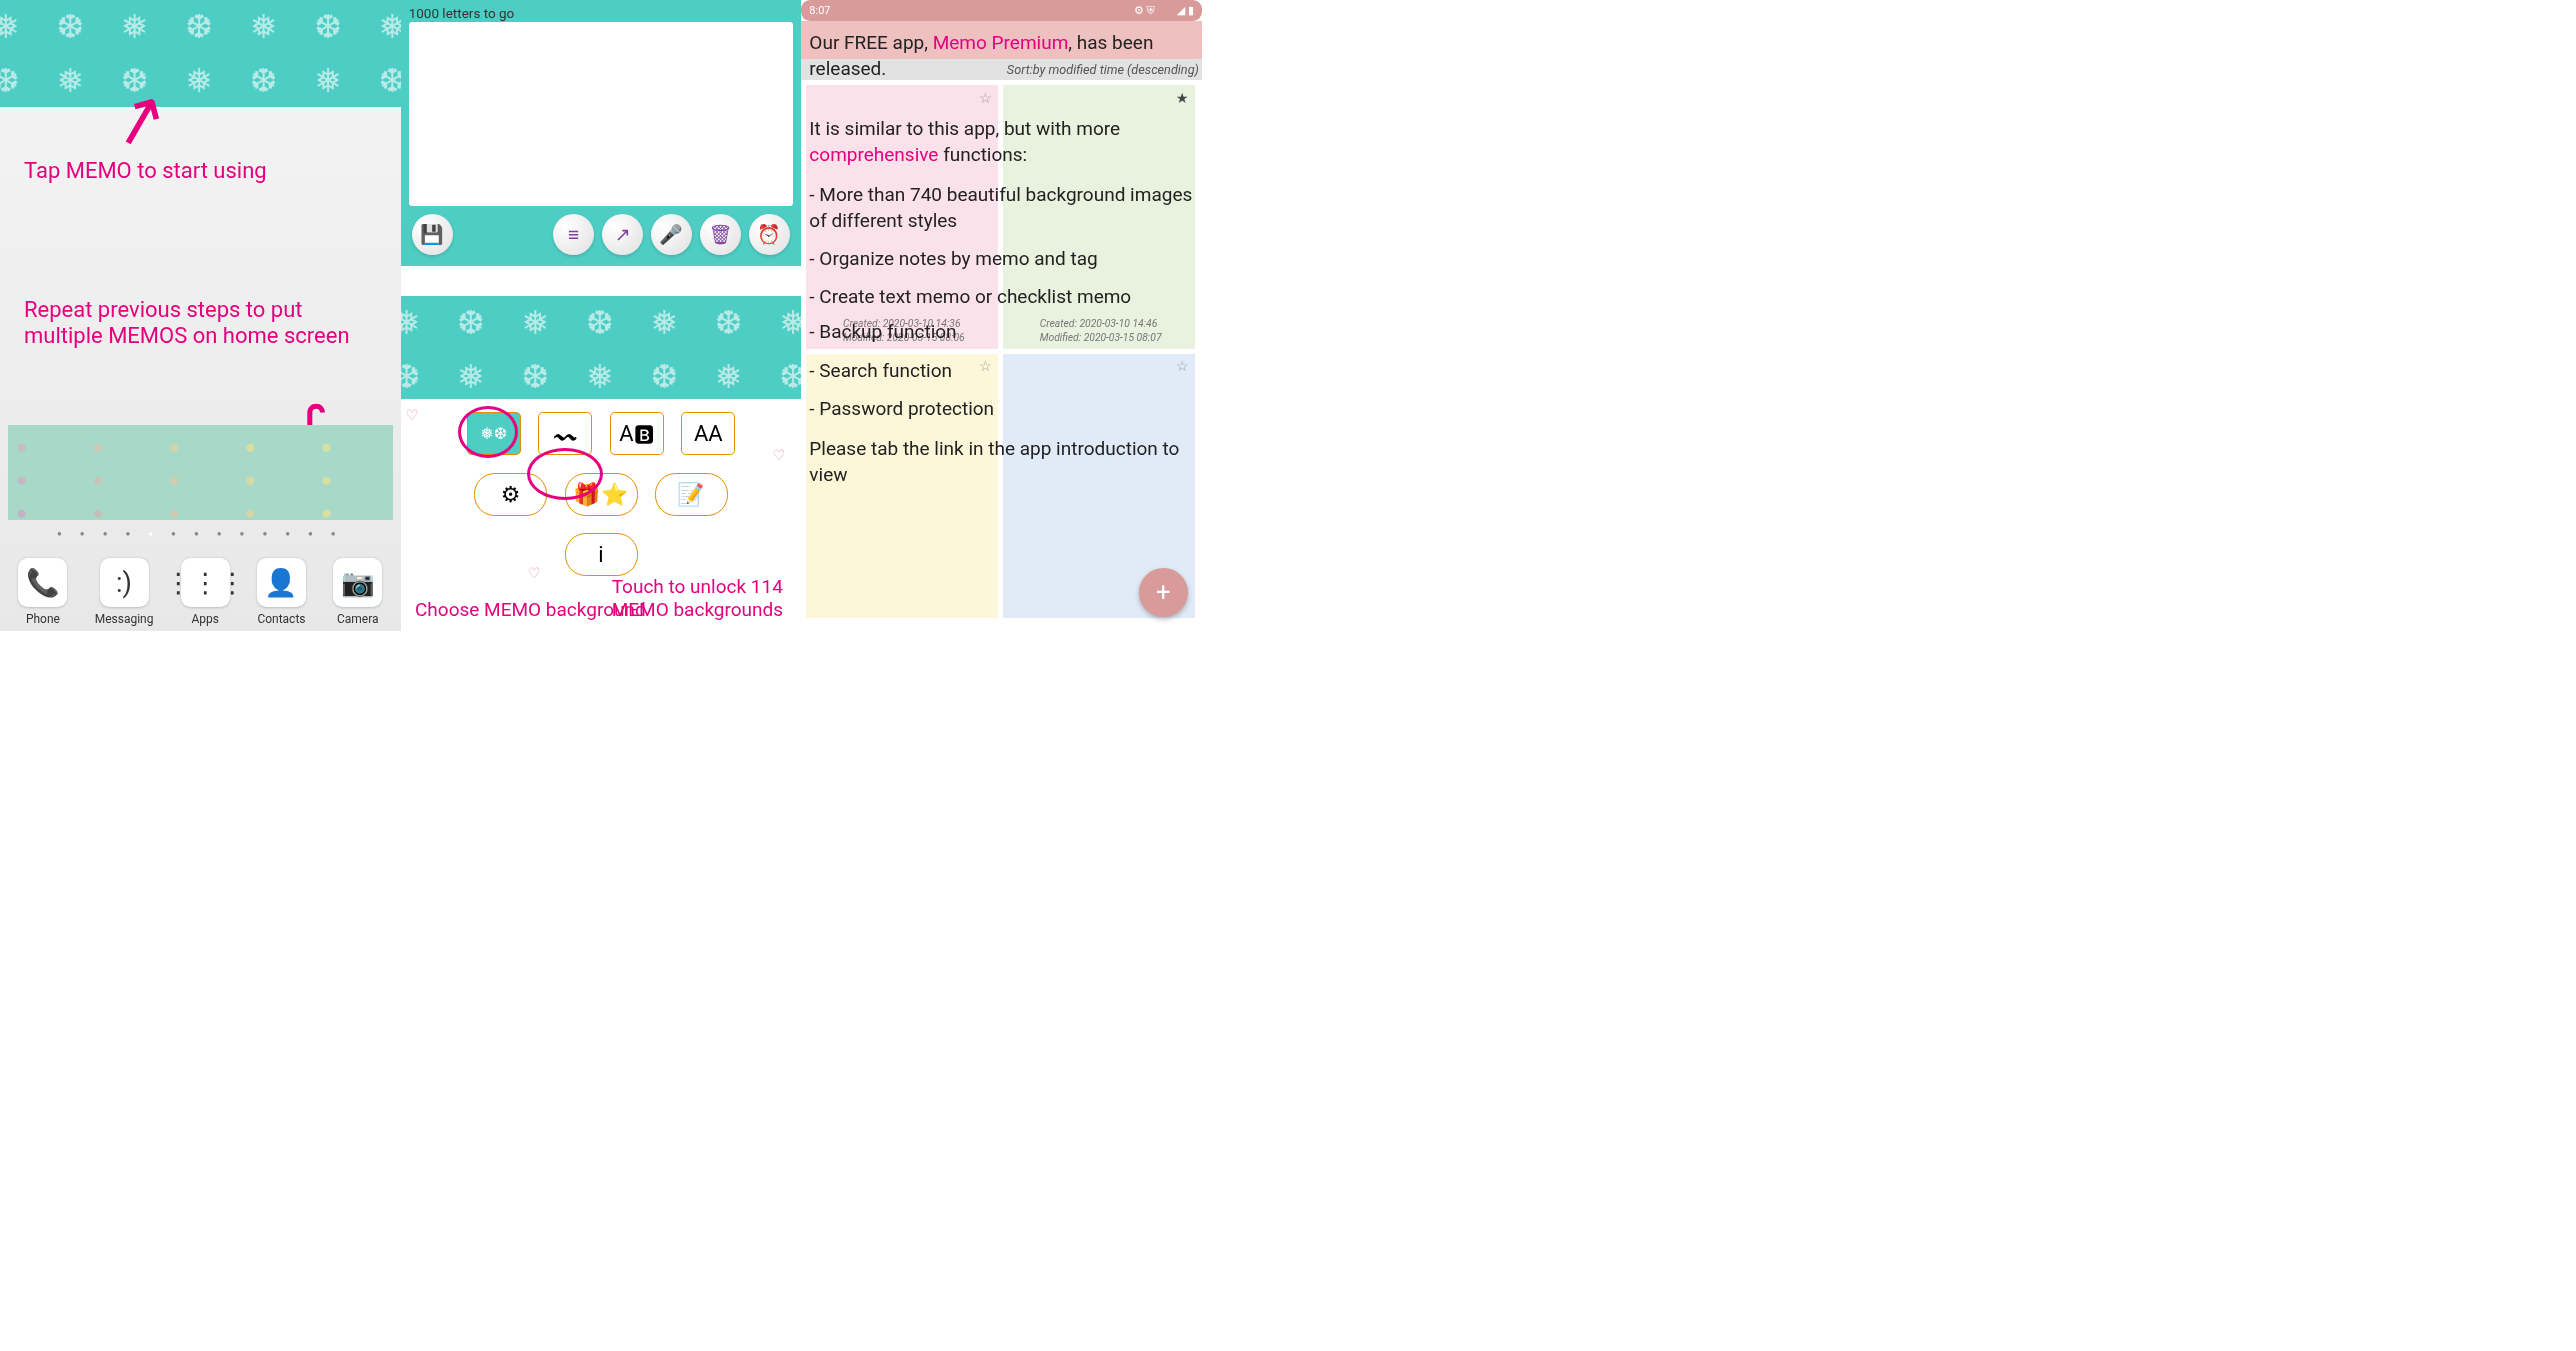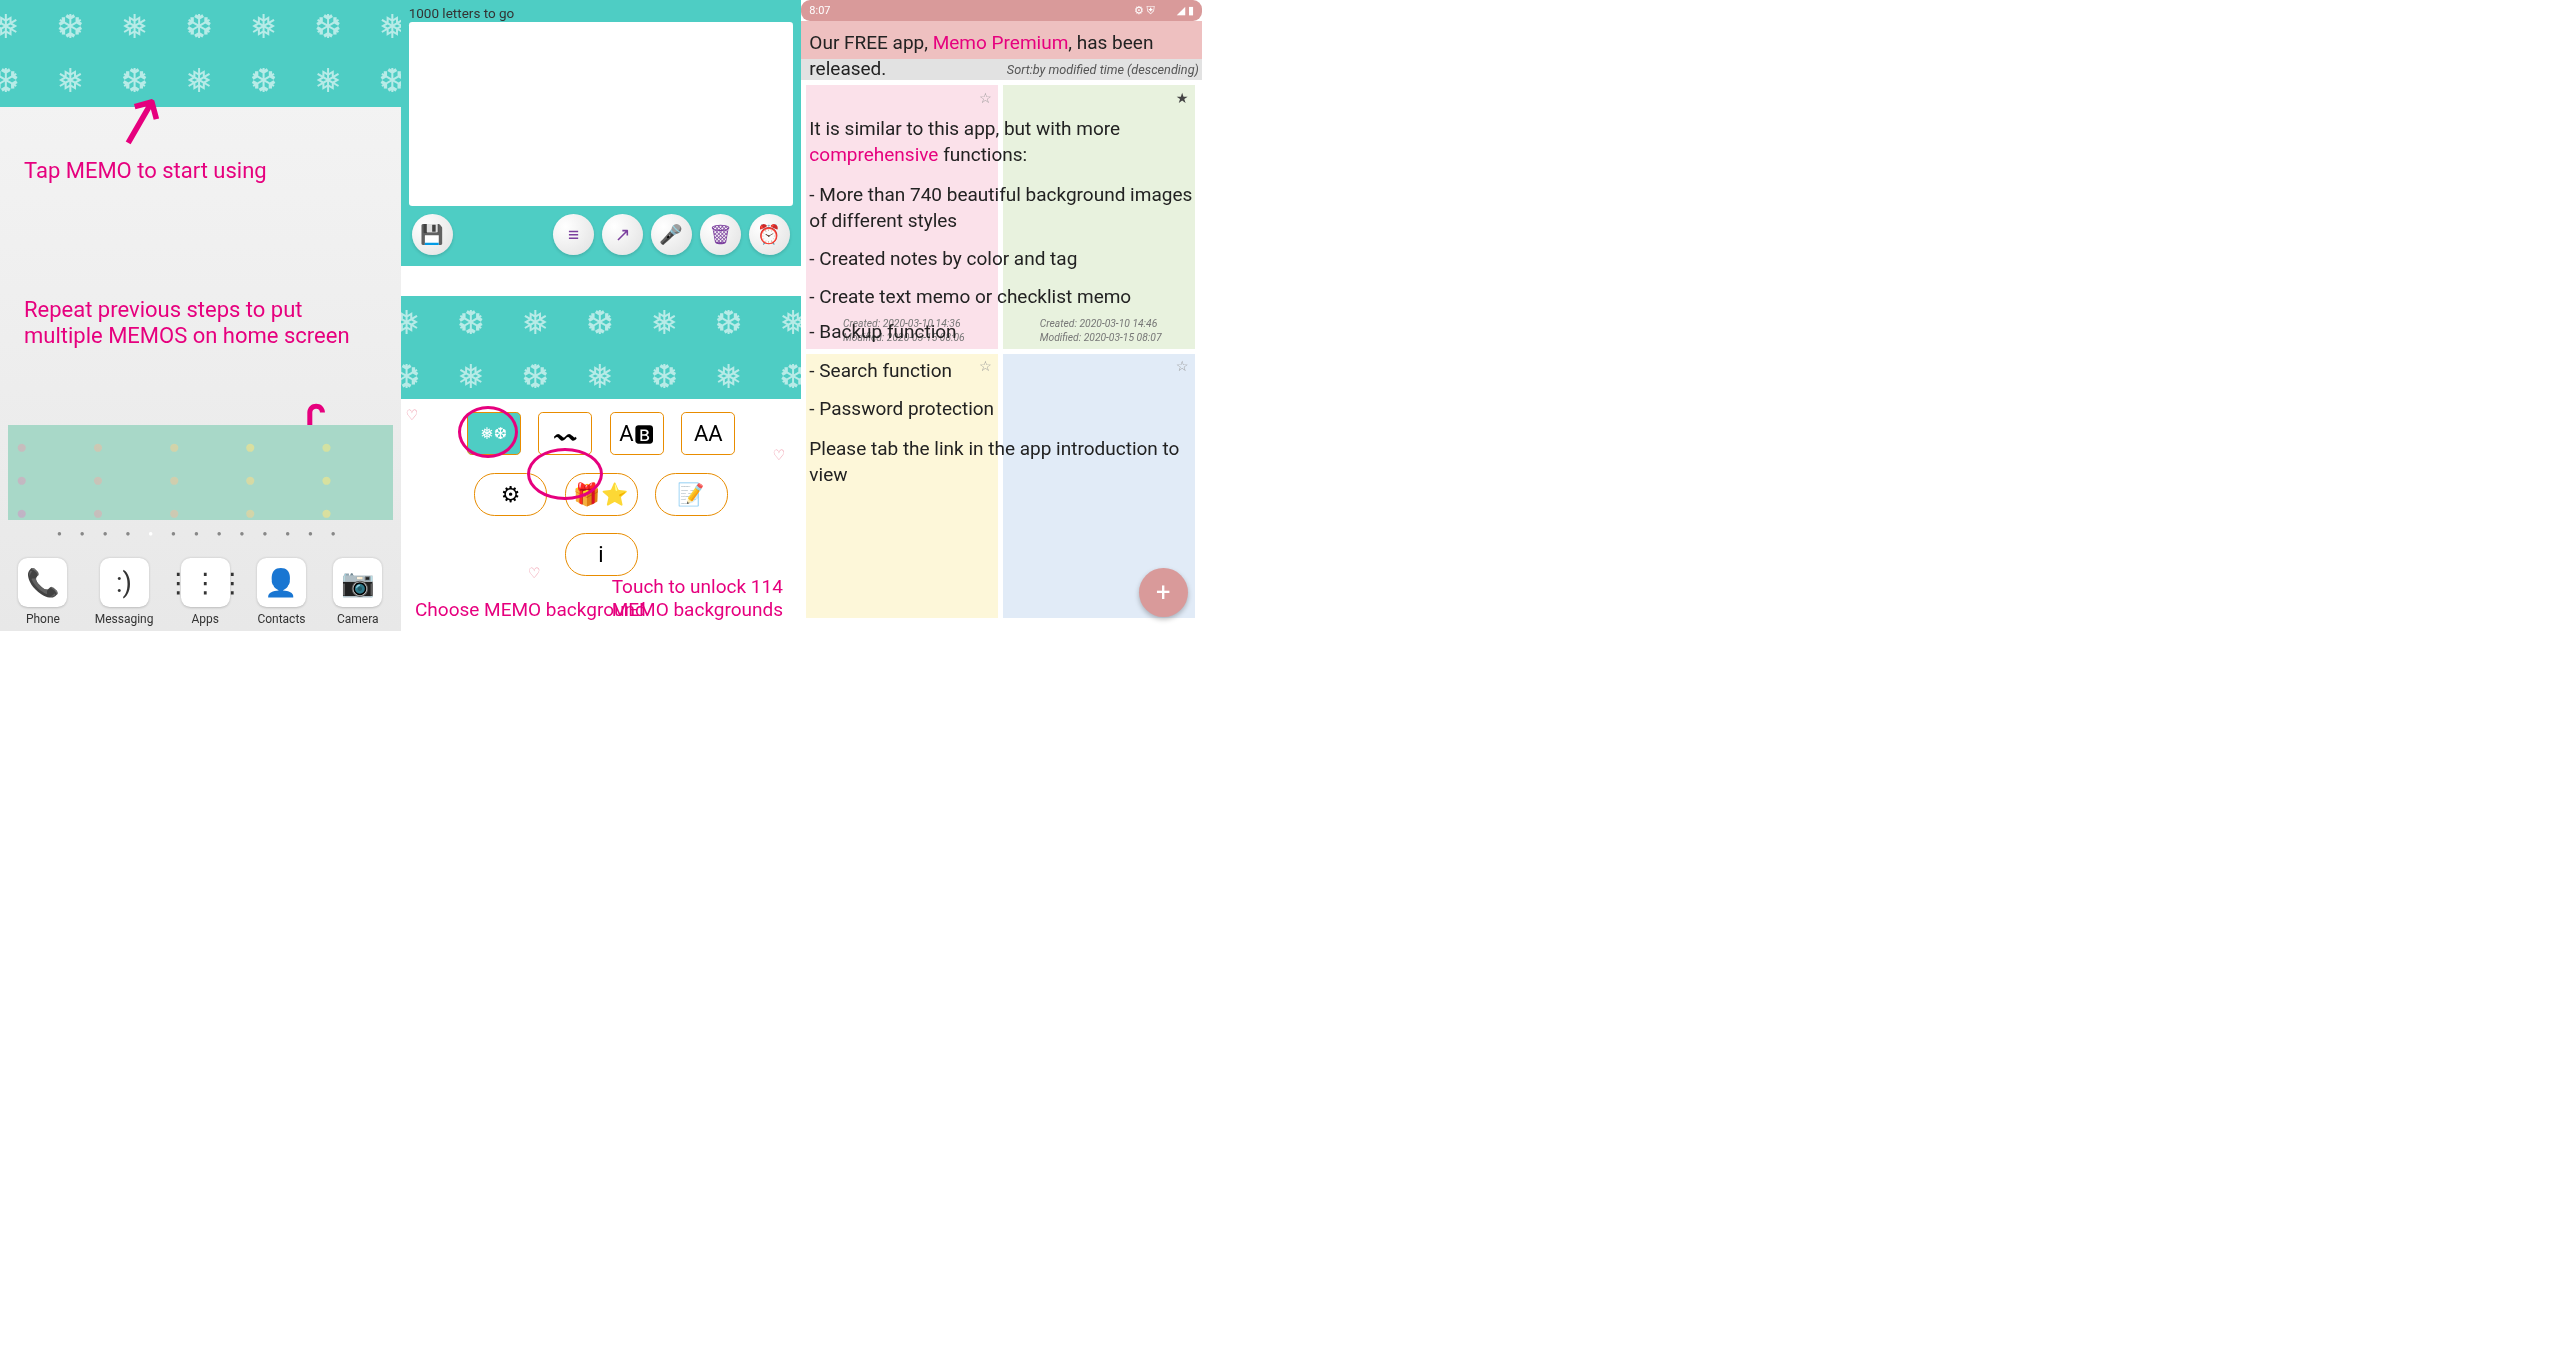--- a/index.html
+++ b/index.html
@@ -160,21 +160,21 @@
     <div class="card blue">
       <span class="star">☆</span>
     </div>
   </div>
   <div class="overlay-text">
     <span>Our FREE app, </span><span class="hl">Memo Premium</span><span>, has been released.</span>
     <div style="height:35px"></div>
     <span>It is similar to this app, but with more </span><span class="hl">comprehensive</span><span> functions:</span>
     <div style="height:14.3px"></div>
     <div>- More than 740 beautiful background images of different styles</div><div style="height:12.7px"></div>
-    <div>- Created notes by color and tag</div><div style="height:12.7px"></div>
+    <div>- Organize notes by memo and tag</div><div style="height:12.7px"></div>
     <div>- Create text memo or checklist memo</div><div style="height:9.5px"></div>
     <div>- Backup function</div><div style="height:12.7px"></div>
     <div>- Search function</div><div style="height:12.7px"></div>
     <div>- Password protection</div><div style="height:14.3px"></div>
     <div>Please tab the link in the app introduction to view</div>
   </div>
   <div class="fab">+</div>
 </div>
 
 </div>

